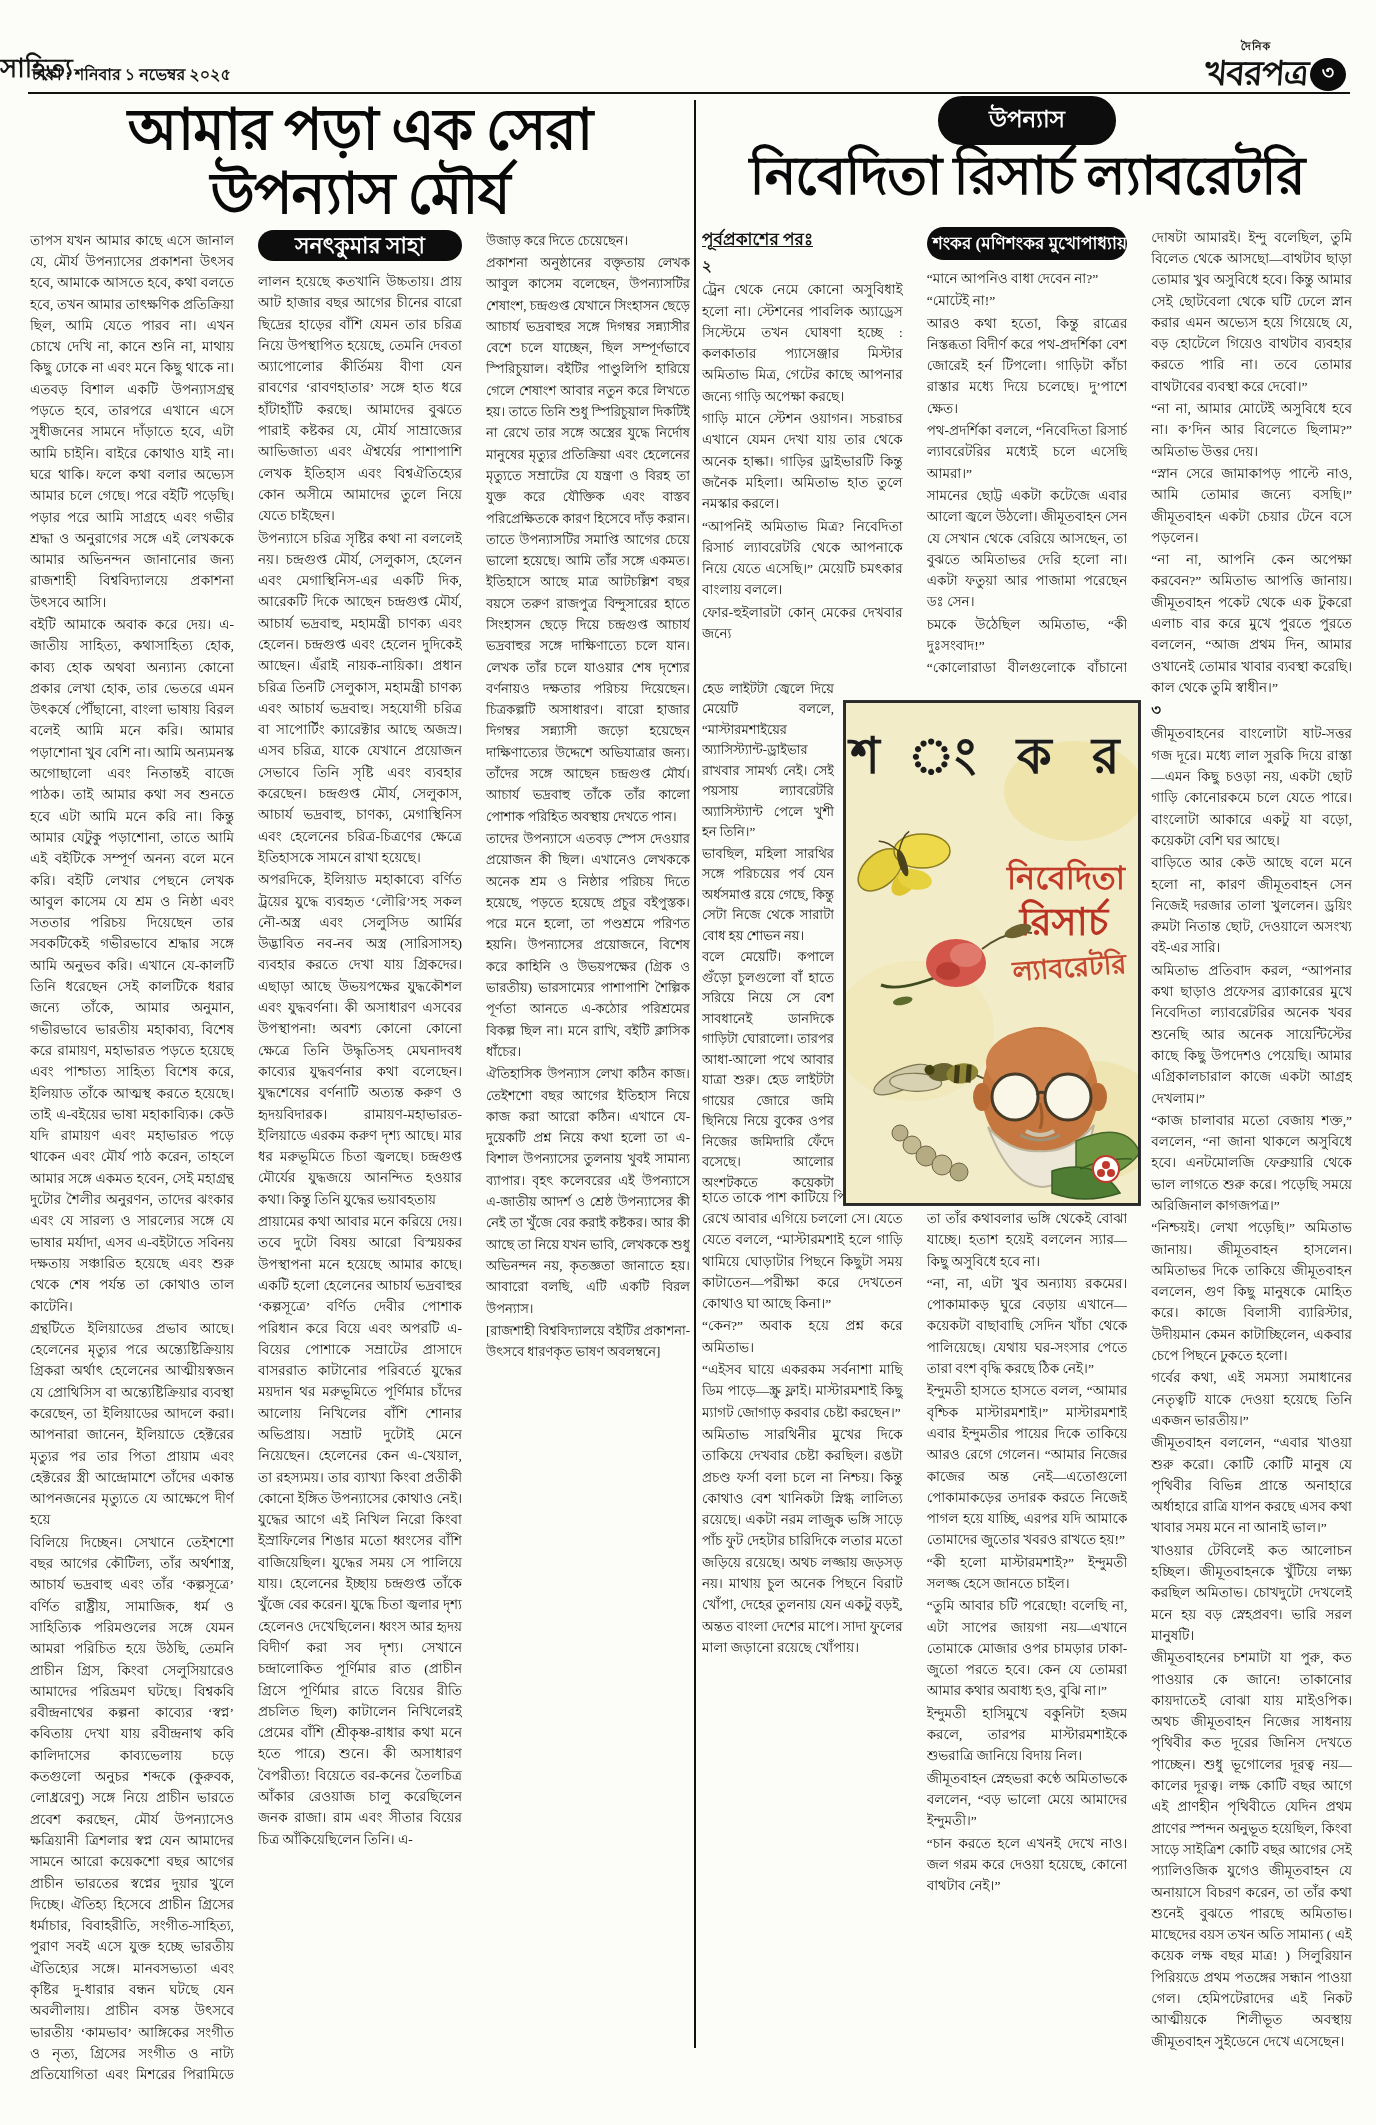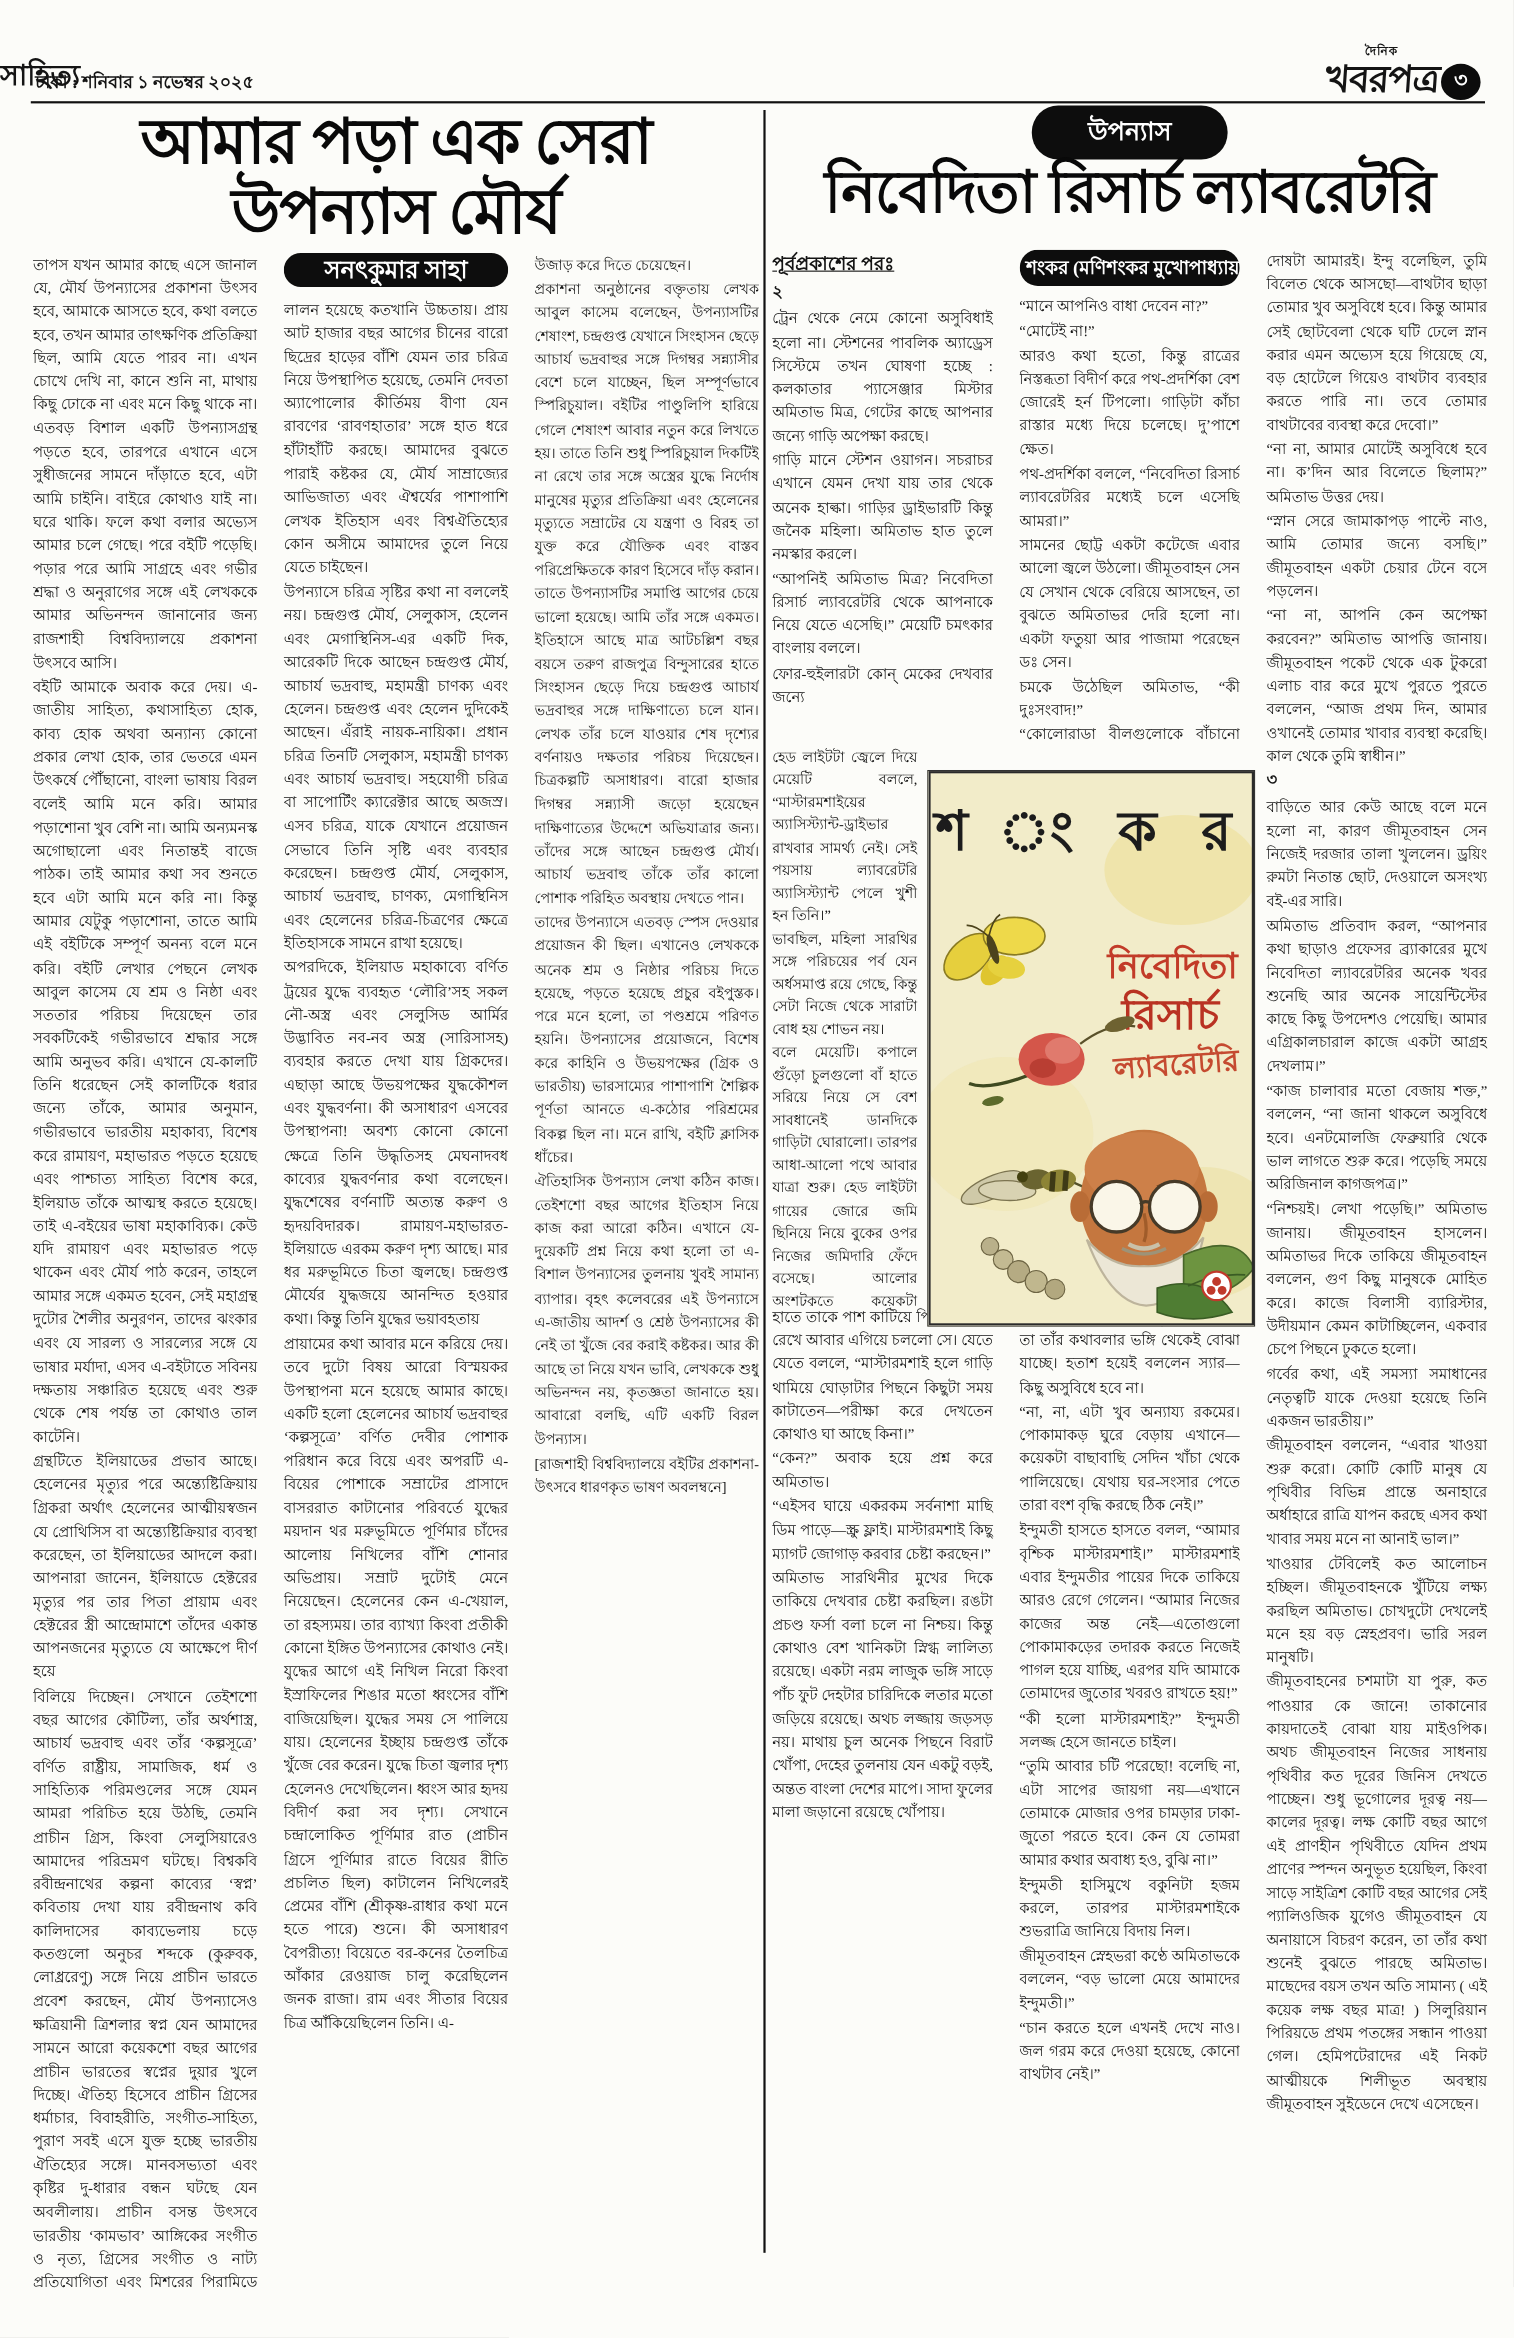--- a/index.html
+++ b/index.html
@@ -149,20 +149,21 @@
           </div>
       </div>
 
       <div class="col">
         <div>
             <p>দোষটা আমারই। ইন্দু বলেছিল, তুমি বিলেত থেকে আসছো—বাথটাব ছাড়া তোমার খুব অসুবিধে হবে। কিন্তু আমার সেই ছোটবেলা থেকে ঘটি ঢেলে স্নান করার এমন অভ্যেস হয়ে গিয়েছে যে, বড় হোটেলে গিয়েও বাথটাব ব্যবহার করতে পারি না। তবে তোমার বাথটাবের ব্যবস্থা করে দেবো।”</p>
             <p>“না না, আমার মোটেই অসুবিধে হবে না। ক’দিন আর বিলেতে ছিলাম?” অমিতাভ উত্তর দেয়।</p>
             <p>“স্নান সেরে জামাকাপড় পাল্টে নাও, আমি তোমার জন্যে বসছি।” জীমূতবাহন একটা চেয়ার টেনে বসে পড়লেন।</p>
             <p>“না না, আপনি কেন অপেক্ষা করবেন?” অমিতাভ আপত্তি জানায়। জীমূতবাহন পকেট থেকে এক টুকরো এলাচ বার করে মুখে পুরতে পুরতে বললেন, “আজ প্রথম দিন, আমার ওখানেই তোমার খাবার ব্যবস্থা করেছি। কাল থেকে তুমি স্বাধীন।”</p>
             <p class="sec-num">৩</p>
+            <p>জীমূতবাহনের বাংলোটা ষাট-সত্তর গজ দূরে। মধ্যে লাল সুরকি দিয়ে রাস্তা—এমন কিছু চওড়া নয়, একটা ছোট গাড়ি কোনোরকমে চলে যেতে পারে। বাংলোটা আকারে একটু যা বড়ো, কয়েকটা বেশি ঘর আছে।</p>
             <p>বাড়িতে আর কেউ আছে বলে মনে হলো না, কারণ জীমূতবাহন সেন নিজেই দরজার তালা খুললেন। ড্রয়িং রুমটা নিতান্ত ছোট, দেওয়ালে অসংখ্য বই-এর সারি।</p>
             <p>অমিতাভ প্রতিবাদ করল, “আপনার কথা ছাড়াও প্রফেসর ব্র্যাকারের মুখে নিবেদিতা ল্যাবরেটরির অনেক খবর শুনেছি আর অনেক সায়েন্টিস্টের কাছে কিছু উপদেশও পেয়েছি। আমার এগ্রিকালচারাল কাজে একটা আগ্রহ দেখলাম।”</p>
             <p>“কাজ চালাবার মতো বেজায় শক্ত,” বললেন, “না জানা থাকলে অসুবিধে হবে। এনটমোলজি ফেব্রুয়ারি থেকে ভাল লাগতে শুরু করে। পড়েছি সময়ে অরিজিনাল কাগজপত্র।”</p>
             <p>“নিশ্চয়ই। লেখা পড়েছি।” অমিতাভ জানায়। জীমূতবাহন হাসলেন। অমিতাভর দিকে তাকিয়ে জীমূতবাহন বললেন, গুণ কিছু মানুষকে মোহিত করে। কাজে বিলাসী ব্যারিস্টার, উদীয়মান কেমন কাটাচ্ছিলেন, একবার চেপে পিছনে ঢুকতে হলো।</p>
             <p>গর্বের কথা, এই সমস্যা সমাধানের নেতৃত্বটি যাকে দেওয়া হয়েছে তিনি একজন ভারতীয়।”</p>
             <p>জীমূতবাহন বললেন, “এবার খাওয়া শুরু করো। কোটি কোটি মানুষ যে পৃথিবীর বিভিন্ন প্রান্তে অনাহারে অর্ধাহারে রাত্রি যাপন করছে এসব কথা খাবার সময় মনে না আনাই ভাল।”</p>
             <p>খাওয়ার টেবিলেই কত আলোচন হচ্ছিল। জীমূতবাহনকে খুঁটিয়ে লক্ষ্য করছিল অমিতাভ। চোখদুটো দেখলেই মনে হয় বড় স্নেহপ্রবণ। ভারি সরল মানুষটি।</p>
             <p>জীমূতবাহনের চশমাটা যা পুরু, কত পাওয়ার কে জানে! তাকানোর কায়দাতেই বোঝা যায় মাইওপিক। অথচ জীমূতবাহন নিজের সাধনায় পৃথিবীর কত দূরের জিনিস দেখতে পাচ্ছেন। শুধু ভূগোলের দূরত্ব নয়—কালের দূরত্ব। লক্ষ কোটি বছর আগে এই প্রাণহীন পৃথিবীতে যেদিন প্রথম প্রাণের স্পন্দন অনুভূত হয়েছিল, কিংবা সাড়ে সাইত্রিশ কোটি বছর আগের সেই প্যালিওজিক যুগেও জীমূতবাহন যে অনায়াসে বিচরণ করেন, তা তাঁর কথা শুনেই বুঝতে পারছে অমিতাভ। মাছেদের বয়স তখন অতি সামান্য ( এই কয়েক লক্ষ বছর মাত্র! ) সিলুরিয়ান পিরিয়ডে প্রথম পতঙ্গের সন্ধান পাওয়া গেল। হেমিপটেরাদের এই নিকট আত্মীয়কে শিলীভূত অবস্থায় জীমূতবাহন সুইডেনে দেখে এসেছেন।</p>
           </div>
 

